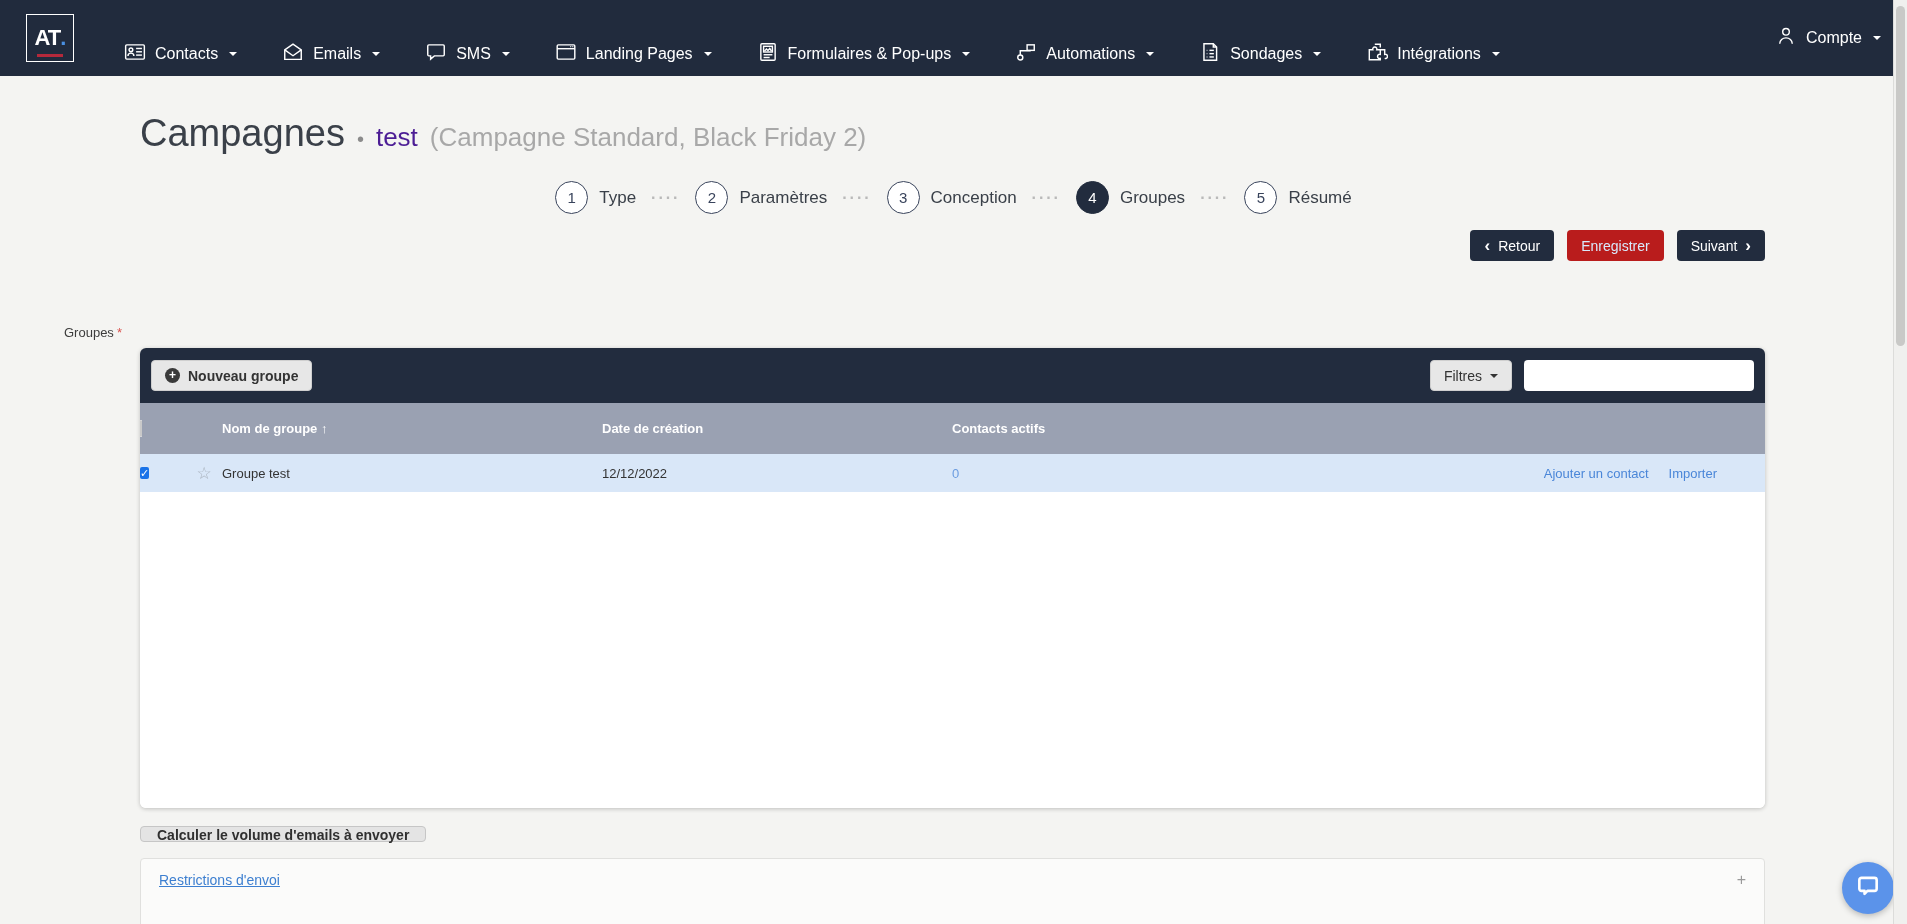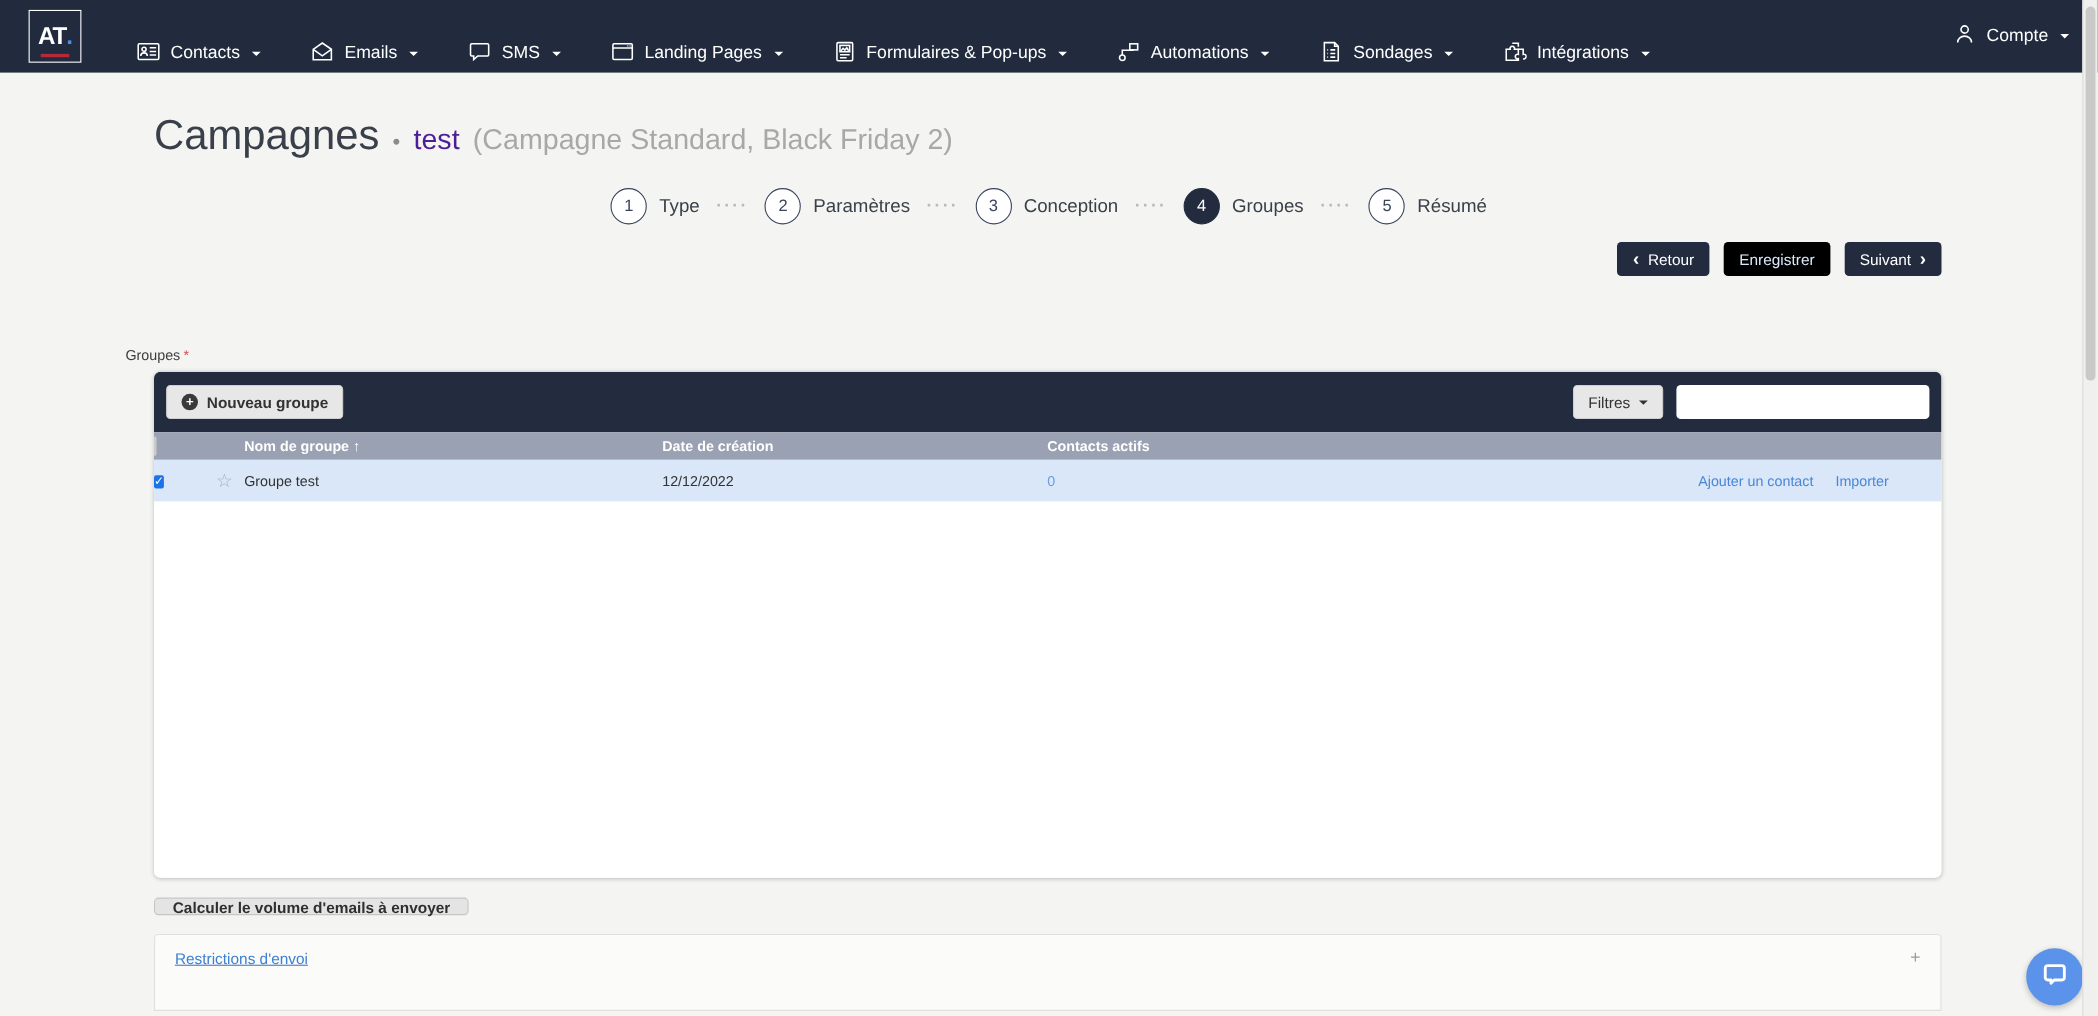--- a/index.html
+++ b/index.html
@@ -3,21 +3,21 @@
 <meta charset="utf-8">
 <style>
   * { margin:0; padding:0; box-sizing:border-box; }
   html,body { width:1907px; height:924px; overflow:hidden; }
   body {
     font-family:"Liberation Sans", sans-serif;
     background:#f4f4f2; color:#333; position:relative;
   }
   
   .topnav {
-    height:66px; background:#212b3d; display:flex; align-items:center;
+    height:76px; background:#212b3d; display:flex; align-items:center;
     padding:0 26px; color:#fff;
   }
   .logo {
     width:48px; height:48px; border:1px solid #fff; position:relative;
     display:flex; align-items:center; justify-content:center;
     font-size:22px; font-weight:bold; letter-spacing:-1px; margin-right:50px;
     flex:0 0 auto;
   }
   .logo .logo-dot { color:#4a90e2; }
   .logo .logo-bar { position:absolute; bottom:4px; left:50%; transform:translateX(-50%);
@@ -44,24 +44,24 @@
   .step.active .step-circle { background:#222c3e; border-color:#222c3e; color:#fff; }
   .step-label { font-size:17px; color:#3a4049; }
   .step-dots { color:#b9b9b9; font-size:16px; font-weight:bold; letter-spacing:2px; user-select:none; }
   
   .actions-row { margin:16px 0 0 140px; width:1625px; display:flex; justify-content:flex-end; gap:13px; }
   .btn {
     height:31px; padding:0 14px; border:none; border-radius:4px; font-size:14px;
     font-family:inherit; display:flex; align-items:center; gap:8px; cursor:pointer;
   }
   .btn-dark { background:#222c3e; color:#fff; }
-  .btn-save { background:#000000; color:#d9e9fc; }
+  .btn-save { background:#b91c1c; color:#d9e9fc; }
   .chev { font-size:17px; font-weight:bold; line-height:1; }
   
-  .groups-label { margin:64px 0 8px 114px; font-size:13px; color:#3c3c3c; }
+  .groups-label { margin:64px 0 8px 64px; font-size:13px; color:#3c3c3c; }
   .required { color:#d9534f; margin-left:3px; }
   .panel {
     margin-left:140px; width:1625px; height:460px; background:#fff; border-radius:6px;
     box-shadow:0 1px 4px rgba(0,0,0,.22); display:flex; flex-direction:column; overflow:hidden;
   }
   .panel-toolbar { background:#222c3e; height:55px; display:flex; align-items:center; padding:0 11px; gap:12px; flex:0 0 auto; }
   .btn-light {
     background:#e7e7e7; border:1px solid #cfcfcf; border-radius:4px; color:#333;
     height:31px; padding:0 13px; font-size:14px; display:flex; align-items:center; gap:8px; cursor:pointer; font-family:inherit;
   }
@@ -69,21 +69,21 @@
   .plus-circle {
     width:15px; height:15px; border-radius:50%; background:#3a3a3a; color:#fff;
     font-size:12px; font-weight:bold; line-height:15px; text-align:center;
   }
   .toolbar-spacer { flex:1; }
   .caret-dark { width:0; height:0; border-left:4px solid transparent; border-right:4px solid transparent; border-top:4px solid #333; }
   .search-input {
     width:230px; height:31px; border:none; border-radius:4px; padding:0 10px; font-size:13px; font-family:inherit; outline:none;
   }
   .grid-row { display:grid; grid-template-columns:46px 36px 380px 350px 340px 1fr; align-items:center; }
-  .thead { background:#9aa1b2; height:25px; color:#fff; font-size:13px; font-weight:bold; flex:0 0 auto; }
+  .thead { background:#9aa1b2; height:51px; color:#fff; font-size:13px; font-weight:bold; flex:0 0 auto; }
   .cb { width:15px; height:15px; border-radius:2px; margin:0 auto; }
   .cb-empty { background:#fff; border:1px solid #c9c9c9; }
   .cb-checked { background:#1a73e8; color:#fff; font-size:11px; line-height:15px; text-align:center; }
   .trow { background:#d9e7f8; height:38px; font-size:13px; color:#333; flex:0 0 auto; cursor:pointer; }
   .star { color:#a9b2bd; font-size:17px; text-align:center; cursor:pointer; }
   .cell-link { color:#6b9ce0; text-decoration:none; }
   .row-actions { display:flex; justify-content:flex-end; gap:20px; padding-right:48px; }
   .row-actions a { color:#4a86d8; text-decoration:none; font-size:13px; }
   .tbody-filler { flex:1; background:#fff; }
   

